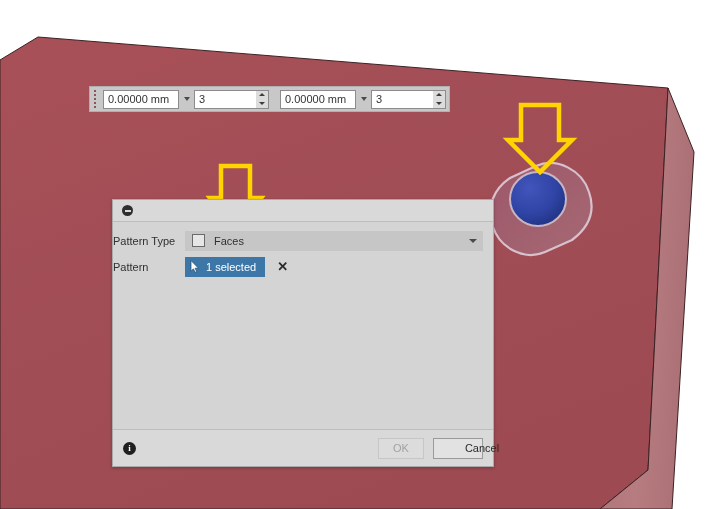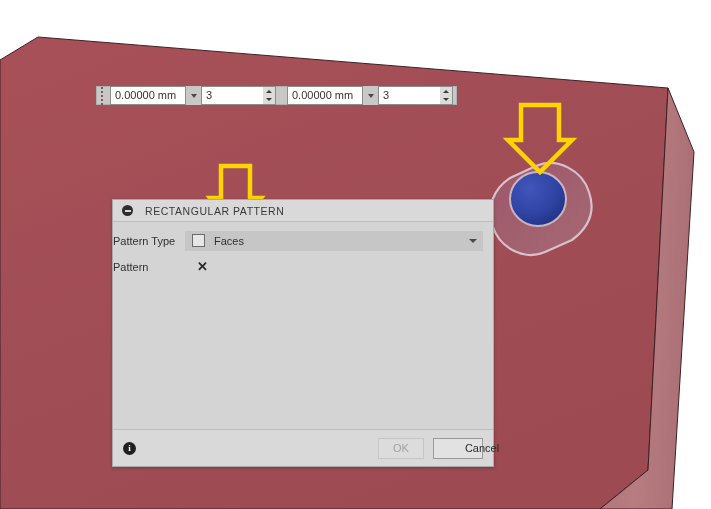--- a/index.html
+++ b/index.html
@@ -26,23 +26,23 @@
   #model-svg, #arrow-svg {
     position: absolute;
     left: 0; top: 0;
     width: 711px;
     height: 509px;
   }
 
   
   #manipulator-toolbar {
     position: absolute;
-    left: 96px;
+    left: 89px;
     top: 86px;
-    height: 19px;
+    height: 26px;
     background: #c8c8c8;
     border: 1px solid #b0b0b0;
     display: flex;
     align-items: center;
     padding: 0 3px;
     box-sizing: border-box;
   }
   .grip {
     width: 7px;
     height: 20px;
@@ -385,36 +385,41 @@
             <i></i>
           </div>
       </div>
     </div>
   </div>
 
   <div id="command-dialog">
 
     <div id="dialog-titlebar">
       <div class="collapse-icon"></div>
-      <div id="dialog-title">RECTANGULAR PATTERN</div>
     </div>
 
     <div id="dialog-body">
 
       <div class="row">
         <div class="row-label">Pattern Type</div>
         <div class="combo">
           <div class="chk"></div>
           <div class="combo-text">Faces</div>
           <div class="caret"></div>
         </div>
       </div>
 
       <div class="row">
         <div class="row-label">Pattern</div>
+        <div class="sel-button active">
+          <svg class="cursor-glyph" viewBox="0 0 11 13">
+            <path d="M1,0.6 L1,11.2 L3.4,8.8 L5.1,12.3 L6.7,11.5 L5.1,8.2 L8.5,8.2 Z" fill="#ffffff" stroke="#20486e" stroke-width="0.7"></path>
+          </svg>
+          <span>1 selected</span>
+        </div>
         <div class="clear-x">✕</div>
       </div>
 
 
     </div>
 
     <div id="dialog-footer">
       <div class="info-icon">
         <span>i</span>
       </div>

